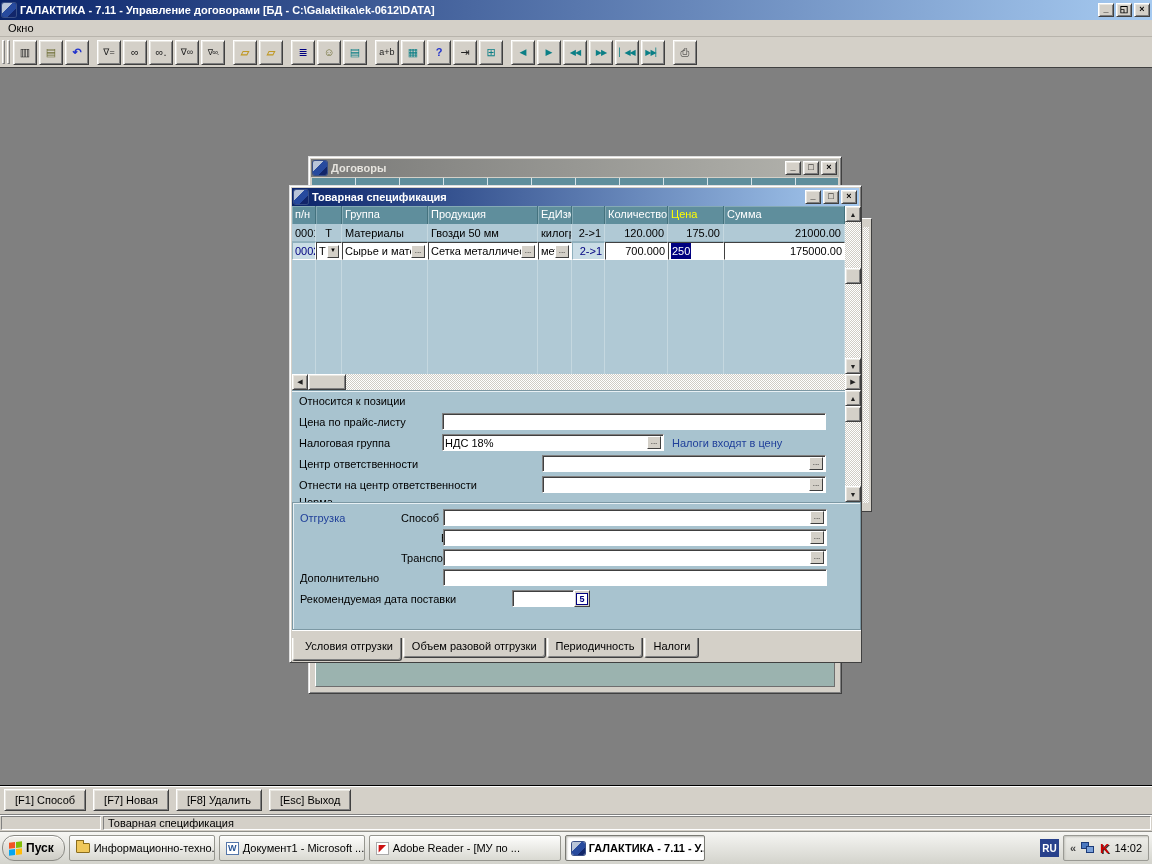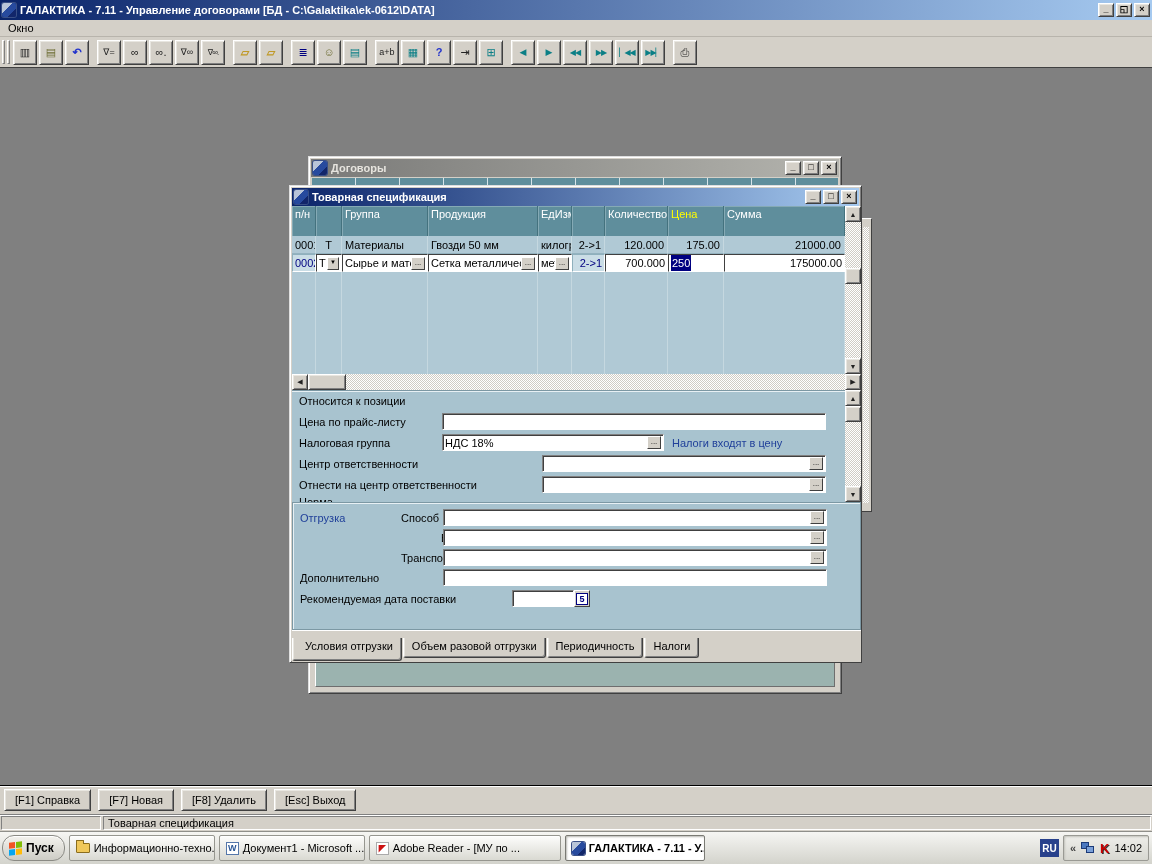--- a/index.html
+++ b/index.html
@@ -53,21 +53,21 @@
   .win-fragment { position:absolute; left:860px; top:218px; width:12px; height:294px; z-index:1;
     background:#d4d0c8; border:1px solid; border-color:#fff #404040 #404040 #fff; }
   .win-fragment .inner { position:absolute; left:2px; top:8px; width:6px; bottom:8px;
     background:conic-gradient(#fff 25%, #cfccc4 0 50%, #fff 0 75%, #cfccc4 0) 0 0/2px 2px; }
 
   
   .sp-win { left:289px; top:185px; width:573px; height:478px; z-index:5; }
   .sp-client { position:absolute; left:2px; top:2px; right:2px; bottom:2px; }
   .sp-table { position:absolute; left:0; top:18px; width:553px; height:168px; background:#b0c9d5; }
   .trow { display:flex; width:553px; }
-  .hrow { height:30px; background:#5f8e9c; }
+  .hrow { height:18px; background:#5f8e9c; }
   .hcell { color:#fff; font-size:11px; padding:2px 3px; border-right:1px solid #44727e;
            box-shadow: inset 1px 1px 0 #85aab5; overflow:hidden; white-space:nowrap; }
   .hl-col { color:#ffff00; }
   .drow { height:18px; }
   .dcell { padding:2px 3px; border-right:1px solid #c5d8e0; border-bottom:1px solid #93b2bf;
            overflow:hidden; white-space:nowrap; display:flex; align-items:center; }
   .num { justify-content:flex-end; }
   .ctr { justify-content:center; }
   .c1{width:24px;} .c2{width:26px;} .c3{width:86px;} .c4{width:110px;} .c5{width:34px;}
   .c6{width:33px;} .c7{width:63px;} .c8{width:56px;} .c9{width:121px;}
@@ -436,21 +436,21 @@
         <span class="tab active">Условия отгрузки</span>
         <span class="tab">Объем разовой отгрузки</span>
         <span class="tab">Периодичность</span>
         <span class="tab">Налоги</span>
       </div>
 
     </div>
   </div>
 
   <div class="botpanel">
-    <button class="fbtn raised">[F1] Справка</button>
+    <button class="fbtn raised">[F1] Способ</button>
     <button class="fbtn raised">[F7] Новая</button>
     <button class="fbtn raised">[F8] Удалить</button>
     <button class="fbtn raised">[Esc] Выход</button>
   </div>
 
   <div class="statusbar">
     <span class="scell left"></span>
     <span class="scell main">Товарная спецификация</span>
   </div>
 

